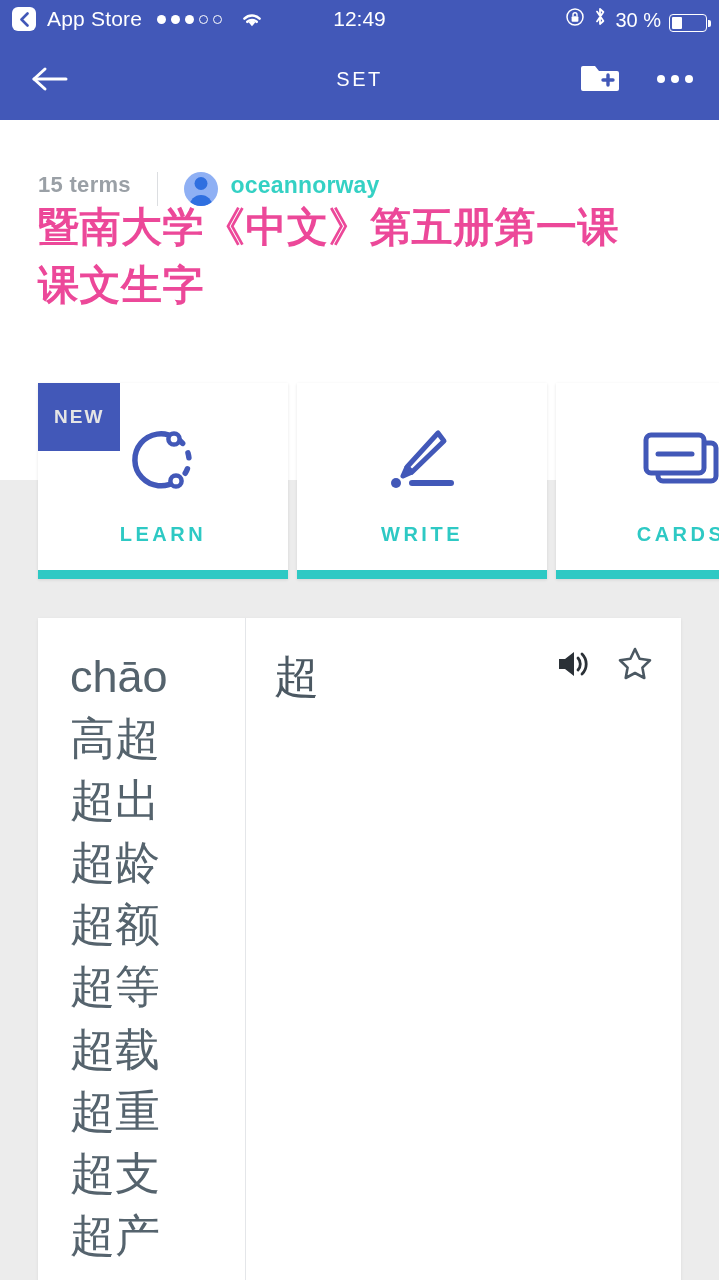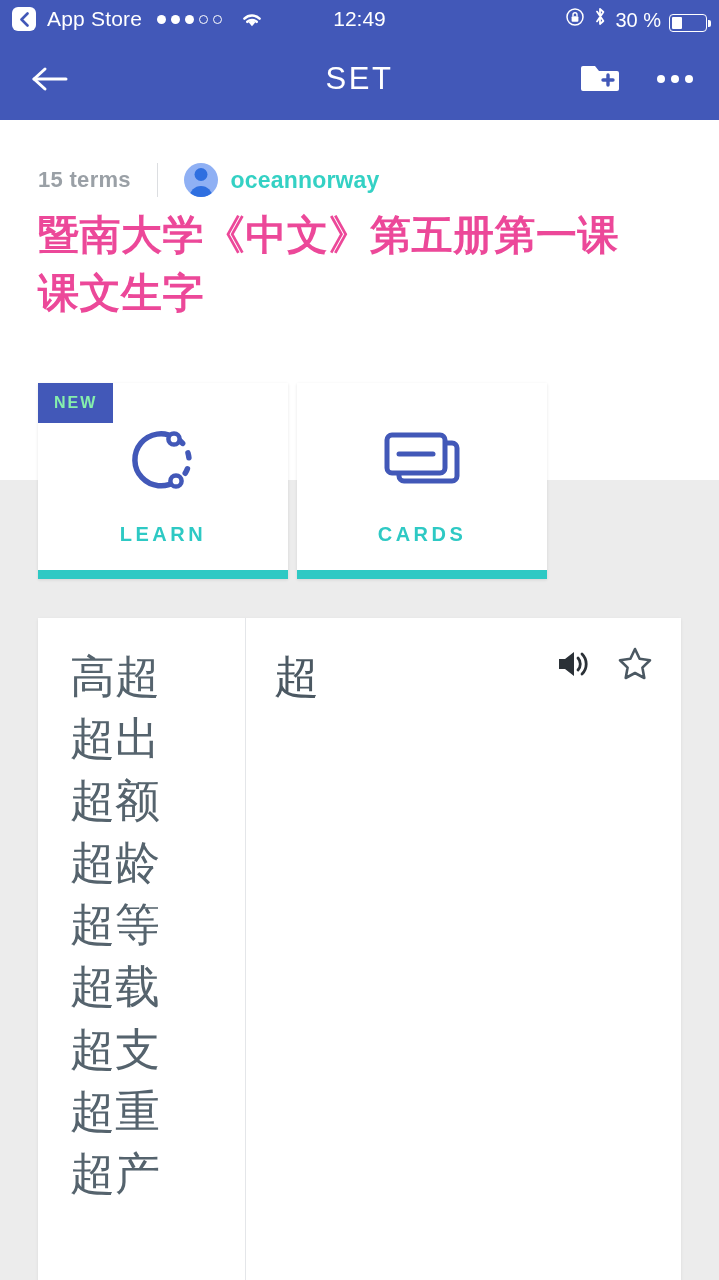--- a/index.html
+++ b/index.html
@@ -59,38 +59,37 @@
     background: #4258b8;
     display: flex; align-items: center;
     padding: 0 26px;
   }
   .nav-back {
     width: 46px; height: 46px; display: flex; align-items: center; justify-content: center;
   }
   .nav-title {
     position: absolute; left: 0; right: 0;
     text-align: center;
-    color: #ffffff; font-size: 31px; letter-spacing: 2.5px;
+    color: #ffffff; font-size: 20px; letter-spacing: 2.5px;
     pointer-events: none;
   }
   .nav-actions { margin-left: auto; display: flex; align-items: center; gap: 38px; z-index: 2; }
   .nav-dots { display: flex; gap: 6px; align-items: center; }
   .nav-dots span { width: 8px; height: 8px; border-radius: 50%; background: #ffffff; }
 
   
   .header-panel {
     position: absolute; top: 120px; left: 0;
     width: 719px; height: 360px;
     background: #ffffff;
   }
   .meta-row {
-    display: flex; align-items: center;
+    display: flex; align-items: flex-start;
     padding: 52px 0 0 38px;
     height: 40px;
-    margin-top: 8px;
   }
   .meta-terms { color: #9aa0a6; font-size: 22px; font-weight: bold; letter-spacing: .3px; }
   .meta-div { width: 1.5px; height: 34px; background: #dcdee1; margin: 0 26px; }
   .meta-avatar {
     width: 34px; height: 34px; border-radius: 50%;
     background: #8fb0f4; position: relative; overflow: hidden; flex: 0 0 auto;
   }
   .meta-avatar::before {
     content: ""; position: absolute; left: 50%; top: 5px;
     transform: translateX(-50%);
@@ -123,23 +122,23 @@
     width: 250px; height: 196px;
     background: #ffffff;
     border-bottom: 9px solid #2ec9c4;
     box-shadow: 0 1px 3px rgba(0,0,0,.10);
     display: flex; flex-direction: column; align-items: center;
     flex: 0 0 auto;
     overflow: hidden;
   }
   .mode-badge {
     position: absolute; top: 0; left: 0;
-    background: #4258b8; color: #86efac;
-    font-size: 16px; font-weight: bold; letter-spacing: 2px;
-    padding: 11px 16px;
+    background: #4258b8; color: #e5e5e5;
+    font-size: 19px; font-weight: bold; letter-spacing: 2px;
+    padding: 23px 16px;
   }
   .mode-icon { margin-top: 42px; height: 70px; display: flex; align-items: center; justify-content: center; }
   .mode-label {
     margin-top: auto; margin-bottom: 24px;
     color: #2ec9c4; font-size: 20px; font-weight: bold; letter-spacing: 3.5px;
     white-space: nowrap;
   }
 
   
   .term-card {
@@ -268,45 +267,57 @@
         <svg width="68" height="68" viewBox="0 0 68 68" aria-hidden="true">
           <path d="M46 12 A26 26 0 1 0 47 55" fill="none" stroke="#4258b8" stroke-width="5.5" stroke-linecap="round"></path>
           <path d="M50 14 A25 25 0 0 1 50 54" fill="none" stroke="#4258b8" stroke-width="5.5" stroke-linecap="round" stroke-dasharray="5 11"></path>
           <circle cx="45" cy="13" r="5.6" fill="#ffffff" stroke="#4258b8" stroke-width="4.5"></circle>
           <circle cx="47" cy="55" r="5.6" fill="#ffffff" stroke="#4258b8" stroke-width="4.5"></circle>
         </svg>
       </div>
       <div class="mode-label">LEARN</div>
     </div>
 
+    <div class="mode-card">
+      <div class="mode-icon">
+        <svg width="78" height="66" viewBox="0 0 78 66" aria-hidden="true">
+          <path d="M55 6 L24 40 L29 45 L61 14 Z" fill="none" stroke="#4258b8" stroke-width="5" stroke-linejoin="round"></path>
+          <path d="M24 40 L20 49 L29 45" fill="none" stroke="#4258b8" stroke-width="5" stroke-linejoin="round"></path>
+          <path d="M29 56 H68" stroke="#4258b8" stroke-width="6" stroke-linecap="round"></path>
+          <circle cx="13" cy="56" r="5" fill="#4258b8"></circle>
+        </svg>
+      </div>
+      <div class="mode-label">WRITE</div>
+    </div>
 
     <div class="mode-card">
       <div class="mode-icon">
         <svg width="86" height="62" viewBox="0 0 86 62" aria-hidden="true">
           <rect x="20" y="14" width="58" height="38" rx="5" fill="none" stroke="#4258b8" stroke-width="5"></rect>
           <rect x="8" y="6" width="58" height="38" rx="5" fill="#ffffff" stroke="#4258b8" stroke-width="5"></rect>
           <path d="M20 25 H54" stroke="#4258b8" stroke-width="5" stroke-linecap="round"></path>
         </svg>
       </div>
       <div class="mode-label">CARDS</div>
     </div>
 
   </div>
 
   <div class="term-card">
     <div class="term-left">
       <div class="term-word">
+          <div>chāo</div>
           <div>高超</div>
           <div>超出</div>
+          <div>超龄</div>
           <div>超额</div>
-          <div>超龄</div>
           <div>超等</div>
           <div>超载</div>
+          <div>超重</div>
           <div>超支</div>
-          <div>超重</div>
           <div>超产</div>
         </div>
     </div>
     <div class="term-right">
       <div class="term-def">超</div>
       <div class="term-actions">
         <span>
           <svg width="36" height="32" viewBox="0 0 36 32" aria-hidden="true">
             <path d="M4 11 H10 L19 4 V28 L10 21 H4 Z" fill="#2b3137"></path>
             <path d="M23 10 A9 9 0 0 1 23 22" fill="none" stroke="#2b3137" stroke-width="2.8" stroke-linecap="round"></path>

